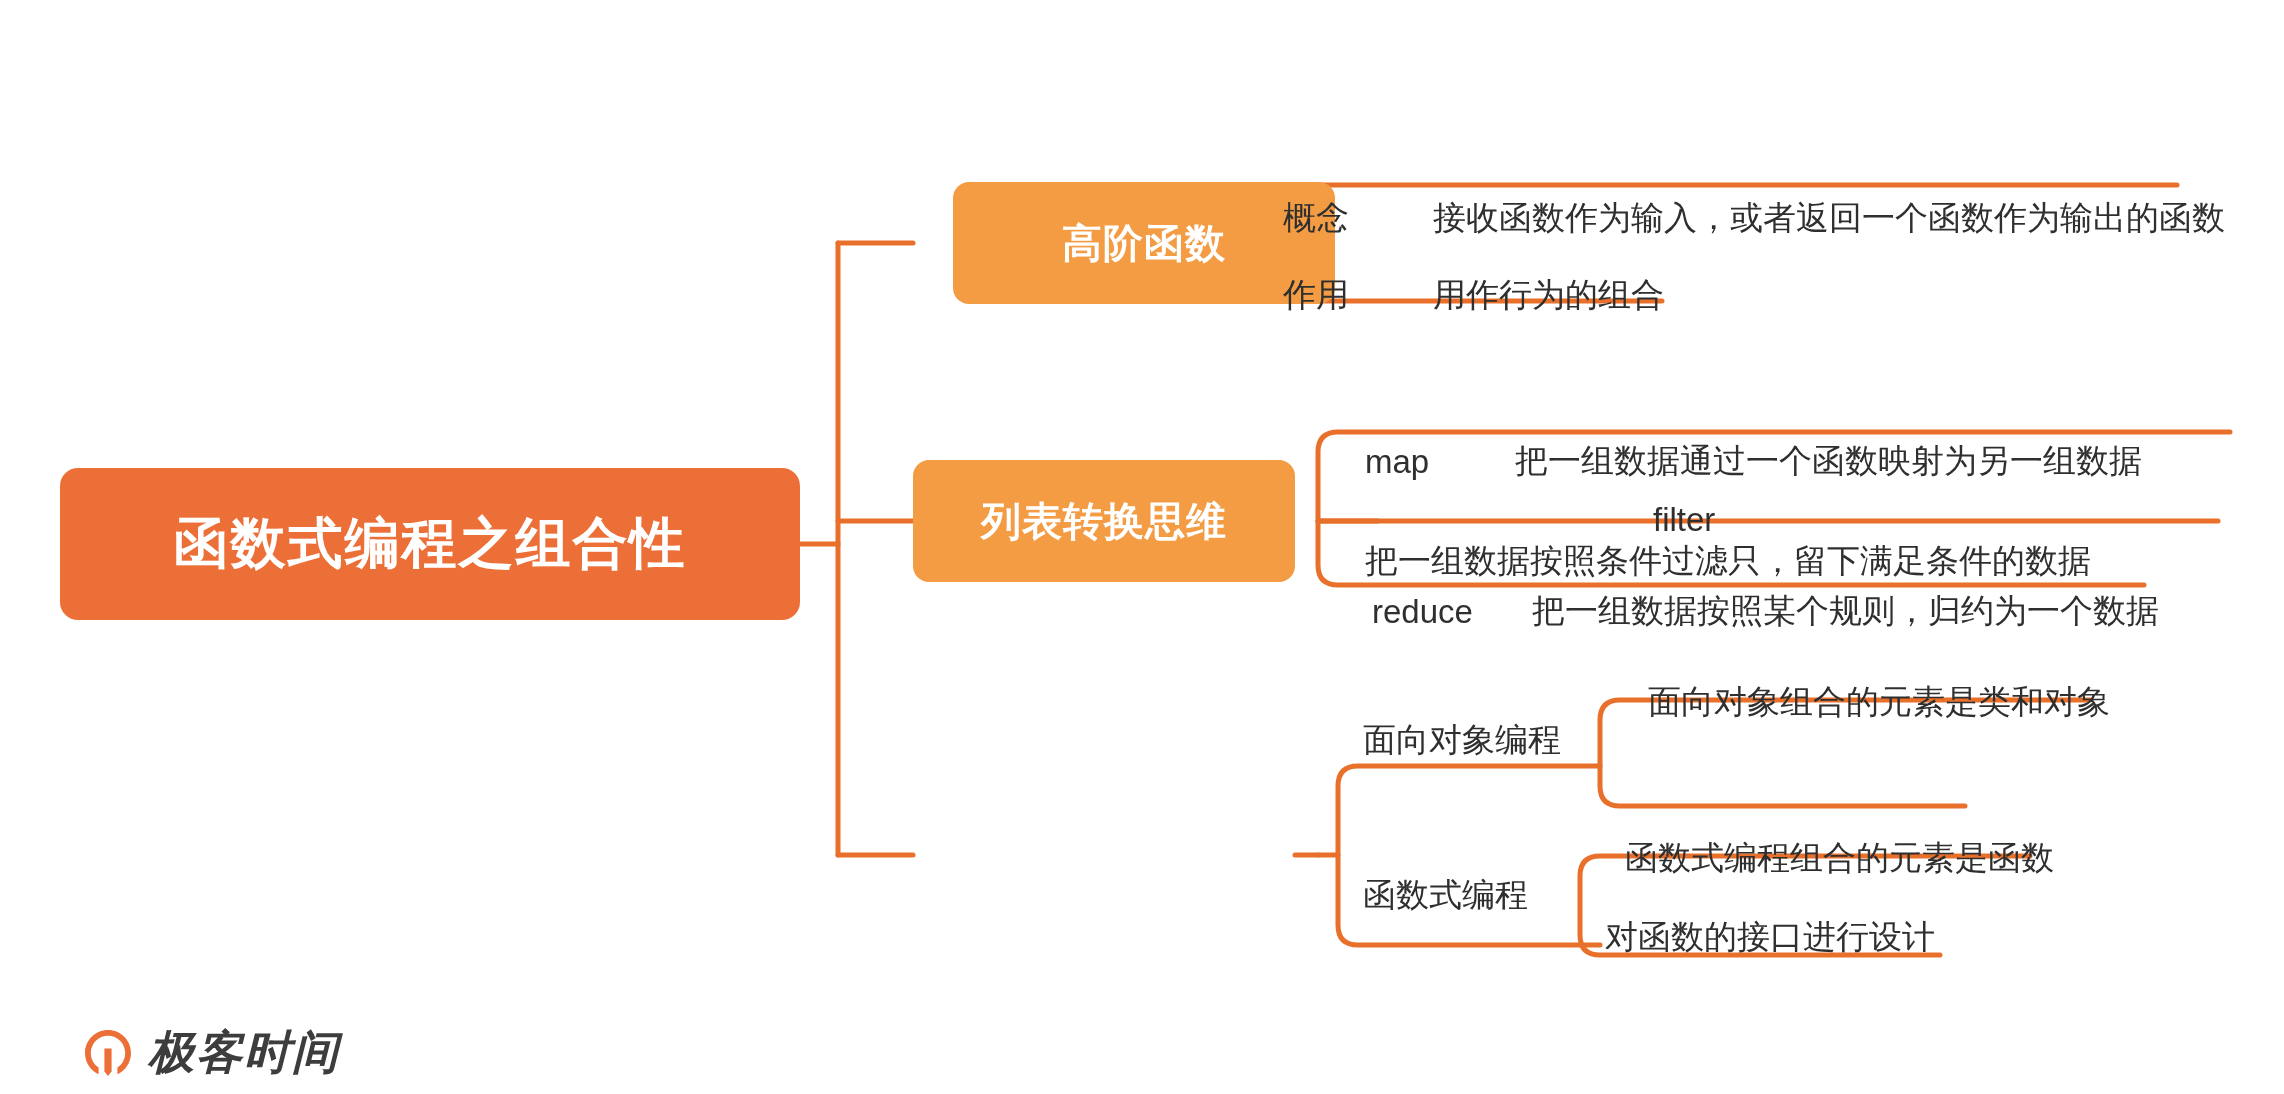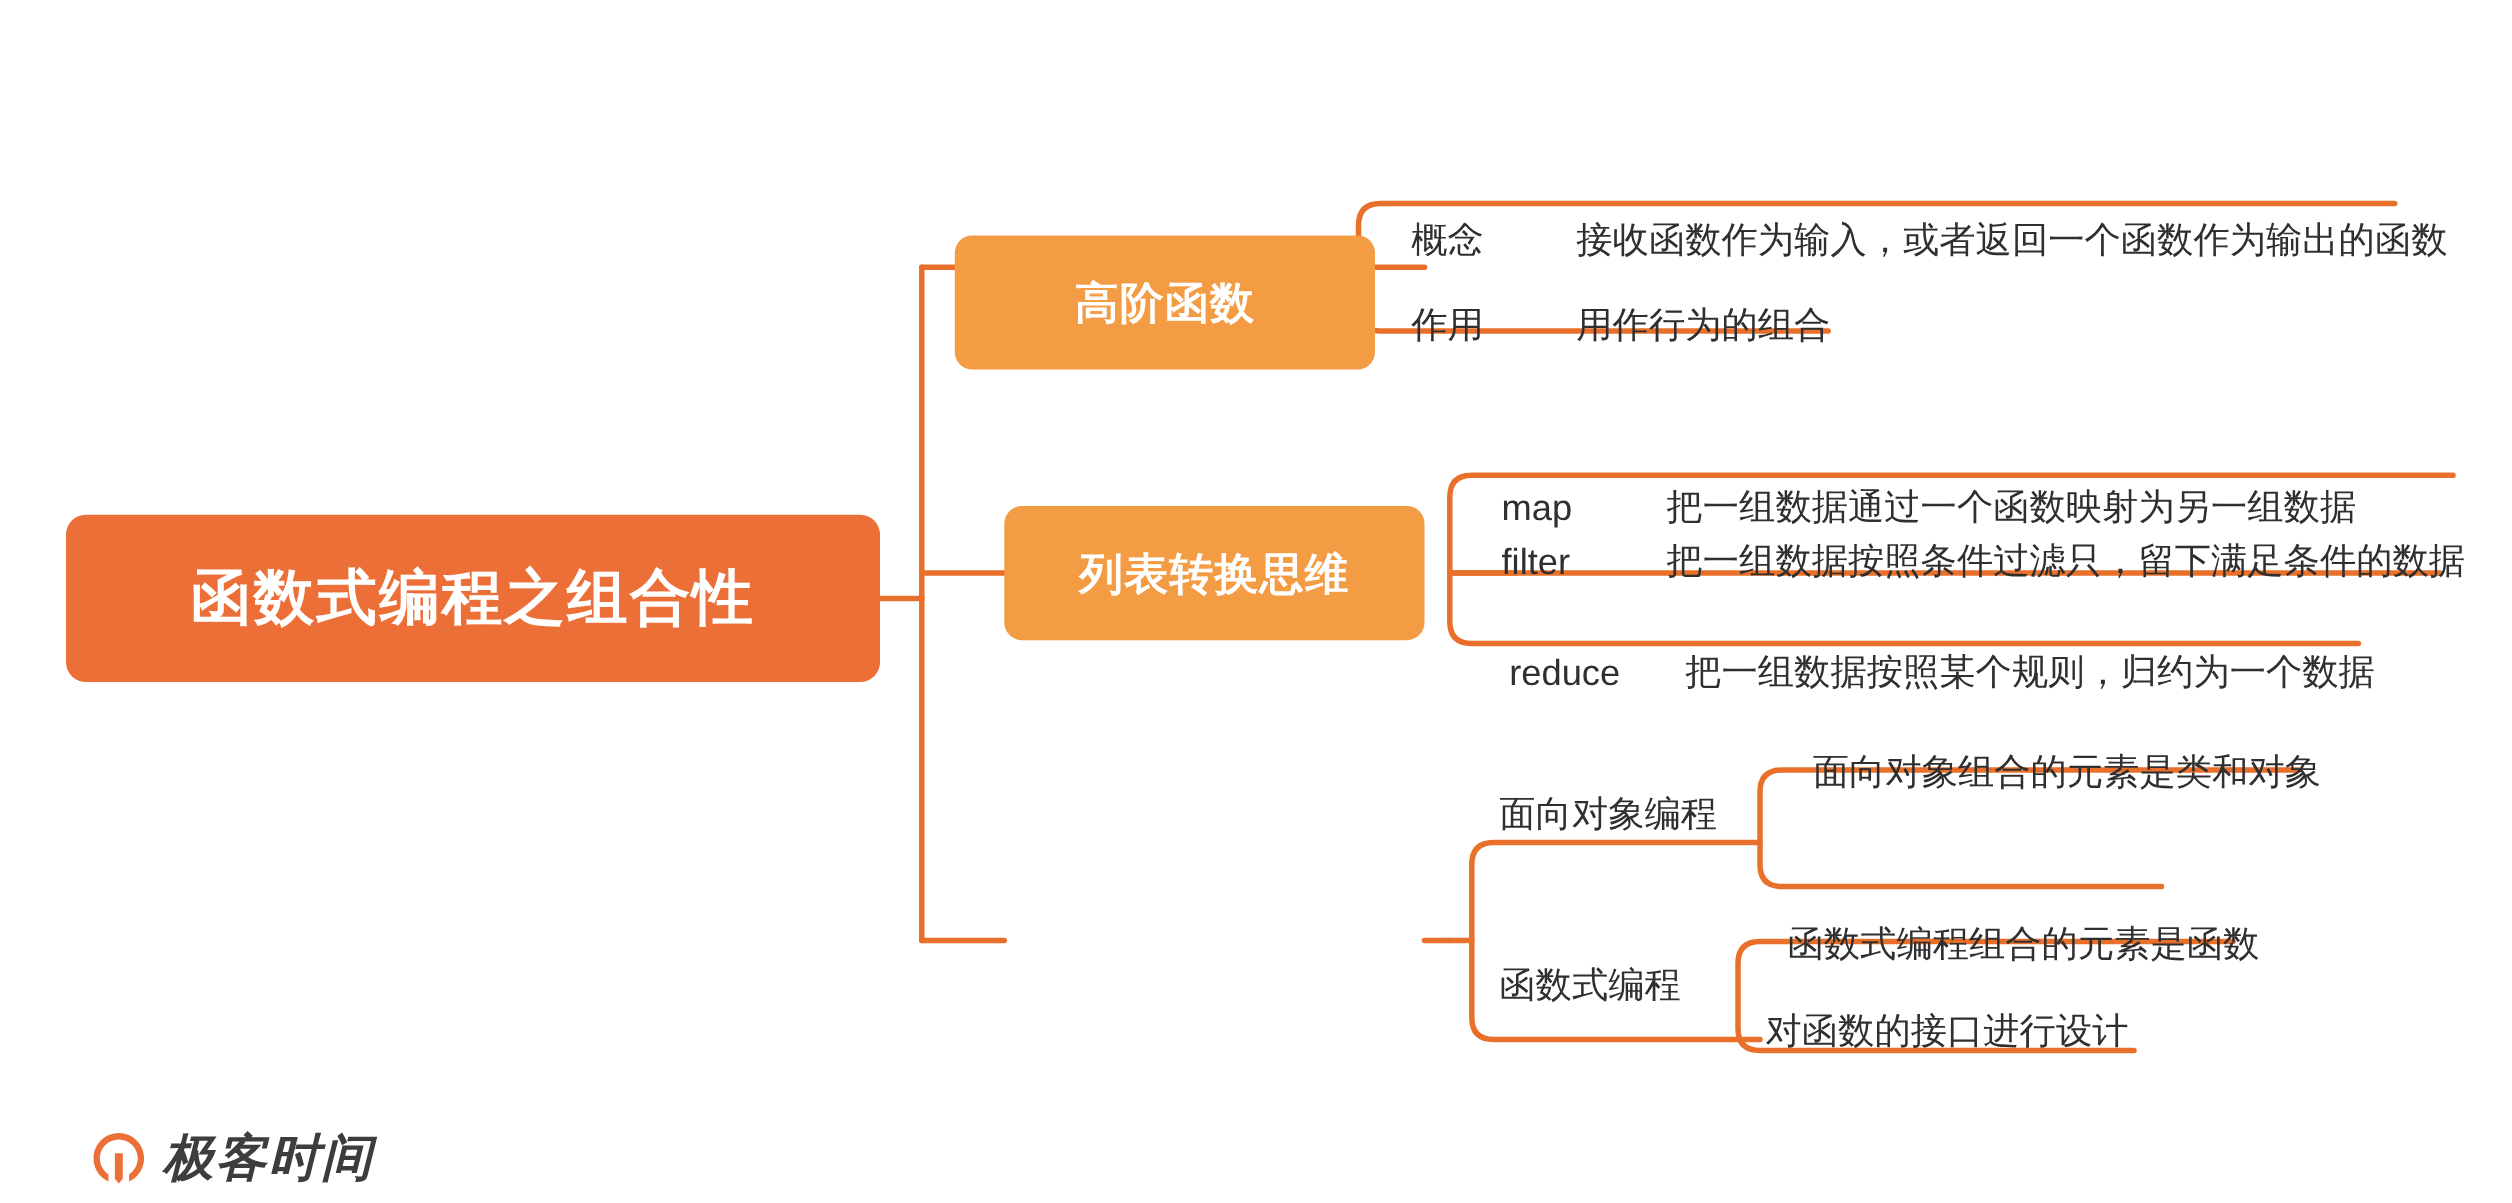--- a/index.html
+++ b/index.html
@@ -57,21 +57,21 @@
   .branch-node {
     width: 382px;
     height: 122px;
     border-radius: 16px;
     background: #F39C44;
     color: #ffffff;
     font-size: 40px;
     font-weight: bold;
     letter-spacing: 1px;
   }
-  .branch-1 { left: 868px; top: 182px; margin-top: 32px; }
+  .branch-1 { left: 953px; top: 182px; }
   .branch-2 { left: 913px; top: 460px; }
   .branch-3 { left: 913px; top: 794px; }
 
   
   .leaf {
     position: absolute;
     display: flex;
     align-items: center;
     color: #2f2f2f;
     white-space: nowrap;
@@ -179,21 +179,21 @@
   <div class="leaf" style="left:1283px; top:229px;">
     <span class="key" style="width:150px;">作用</span>
     <span class="desc">用作行为的组合</span>
   </div>
 
   <div class="leaf" style="left:1365px; top:395px;">
     <span class="key" style="width:150px;">map</span>
     <span class="desc">把一组数据通过一个函数映射为另一组数据</span>
   </div>
 
-  <div class="leaf" style="left:1365px; top:444px;">
+  <div class="leaf" style="left:1365px; top:457px;flex-direction:column;">
     <span class="key" style="width:150px;">filter</span>
     <span class="desc">把一组数据按照条件过滤只，留下满足条件的数据</span>
   </div>
 
   <div class="leaf" style="left:1372px; top:545px;">
     <span class="key" style="width:160px;">reduce</span>
     <span class="desc">把一组数据按照某个规则，归约为一个数据</span>
   </div>
 
   <div class="plain" style="left:1363px; top:718px;">面向对象编程</div>

